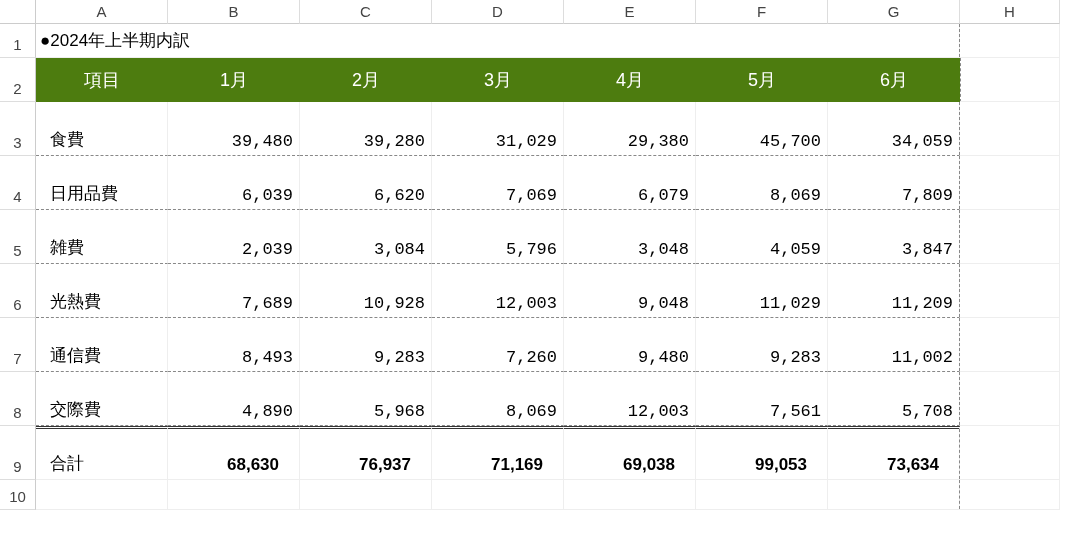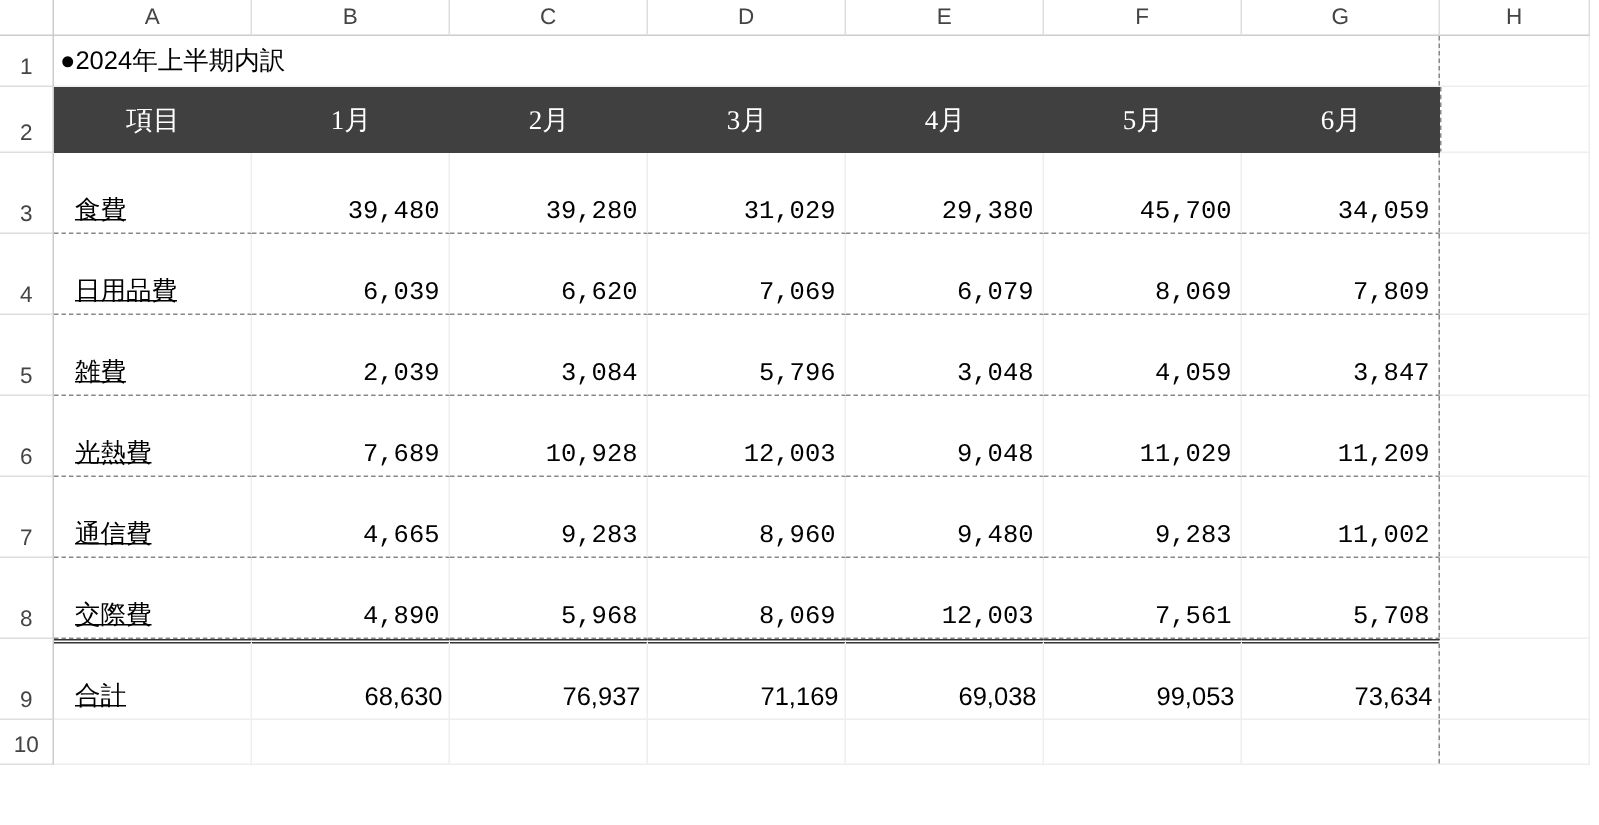--- a/index.html
+++ b/index.html
@@ -60,60 +60,58 @@
       position: relative;
     }
     
     .title-cell {
       font-size: 17px;
       align-items: center;
       padding-left: 4px;
     }
     
     .header-row .cell {
-      background: #404040;
+      background: #4d7c0f;
       color: #fff;
       justify-content: center;
       align-items: center;
       font-size: 18px;
       border-right: none;
       border-bottom: none;
-      font-family: Liberation Serif, serif;
     }
     .header-row .cell.first-item {
       justify-content: center;
     }
     
     .data-row .cell.label {
       justify-content: flex-start;
       padding-left: 14px;
-      text-decoration: underline;
     }
     .data-row .cell.num {
       justify-content: flex-end;
       padding-right: 6px;
       font-family: Liberation Mono, monospace;
     }
     
     .data-row .cell {
       border-bottom: 1px dashed #888;
     }
     
     .total-row .cell {
       border-top: 3px double #333;
       border-bottom: 1px solid #eee;
     }
     .total-row .cell.label {
       justify-content: flex-start;
       padding-left: 14px;
-      text-decoration: underline;
     }
     .total-row .cell.num {
       justify-content: flex-end;
-      padding-right: 4px;
+      padding-right: 20px;
+      font-weight: bold;
     }
     
     .row-h-1 { height: 34px; }
     .row-h-2 { height: 44px; }
     .row-h-data { height: 54px; }
     .row-h-10 { height: 30px; }
     
     
     .page-break::after {
       content: "";
@@ -205,23 +203,23 @@
     <div class="cell num row-h-data">12,003</div>
     <div class="cell num row-h-data">9,048</div>
     <div class="cell num row-h-data">11,029</div>
     <div class="cell num row-h-data page-break">11,209</div>
   </div>
   <div class="cell row-h-data"></div>
 
   <div class="row-header row-h-data">7</div>
   <div class="data-row" style="display:contents;">
     <div class="cell label row-h-data">通信費</div>
-    <div class="cell num row-h-data">4,665</div>
+    <div class="cell num row-h-data">8,493</div>
     <div class="cell num row-h-data">9,283</div>
-    <div class="cell num row-h-data">8,960</div>
+    <div class="cell num row-h-data">7,260</div>
     <div class="cell num row-h-data">9,480</div>
     <div class="cell num row-h-data">9,283</div>
     <div class="cell num row-h-data page-break">11,002</div>
   </div>
   <div class="cell row-h-data"></div>
 
   <div class="row-header row-h-data">8</div>
   <div class="data-row" style="display:contents;">
     <div class="cell label row-h-data">交際費</div>
     <div class="cell num row-h-data">4,890</div>

